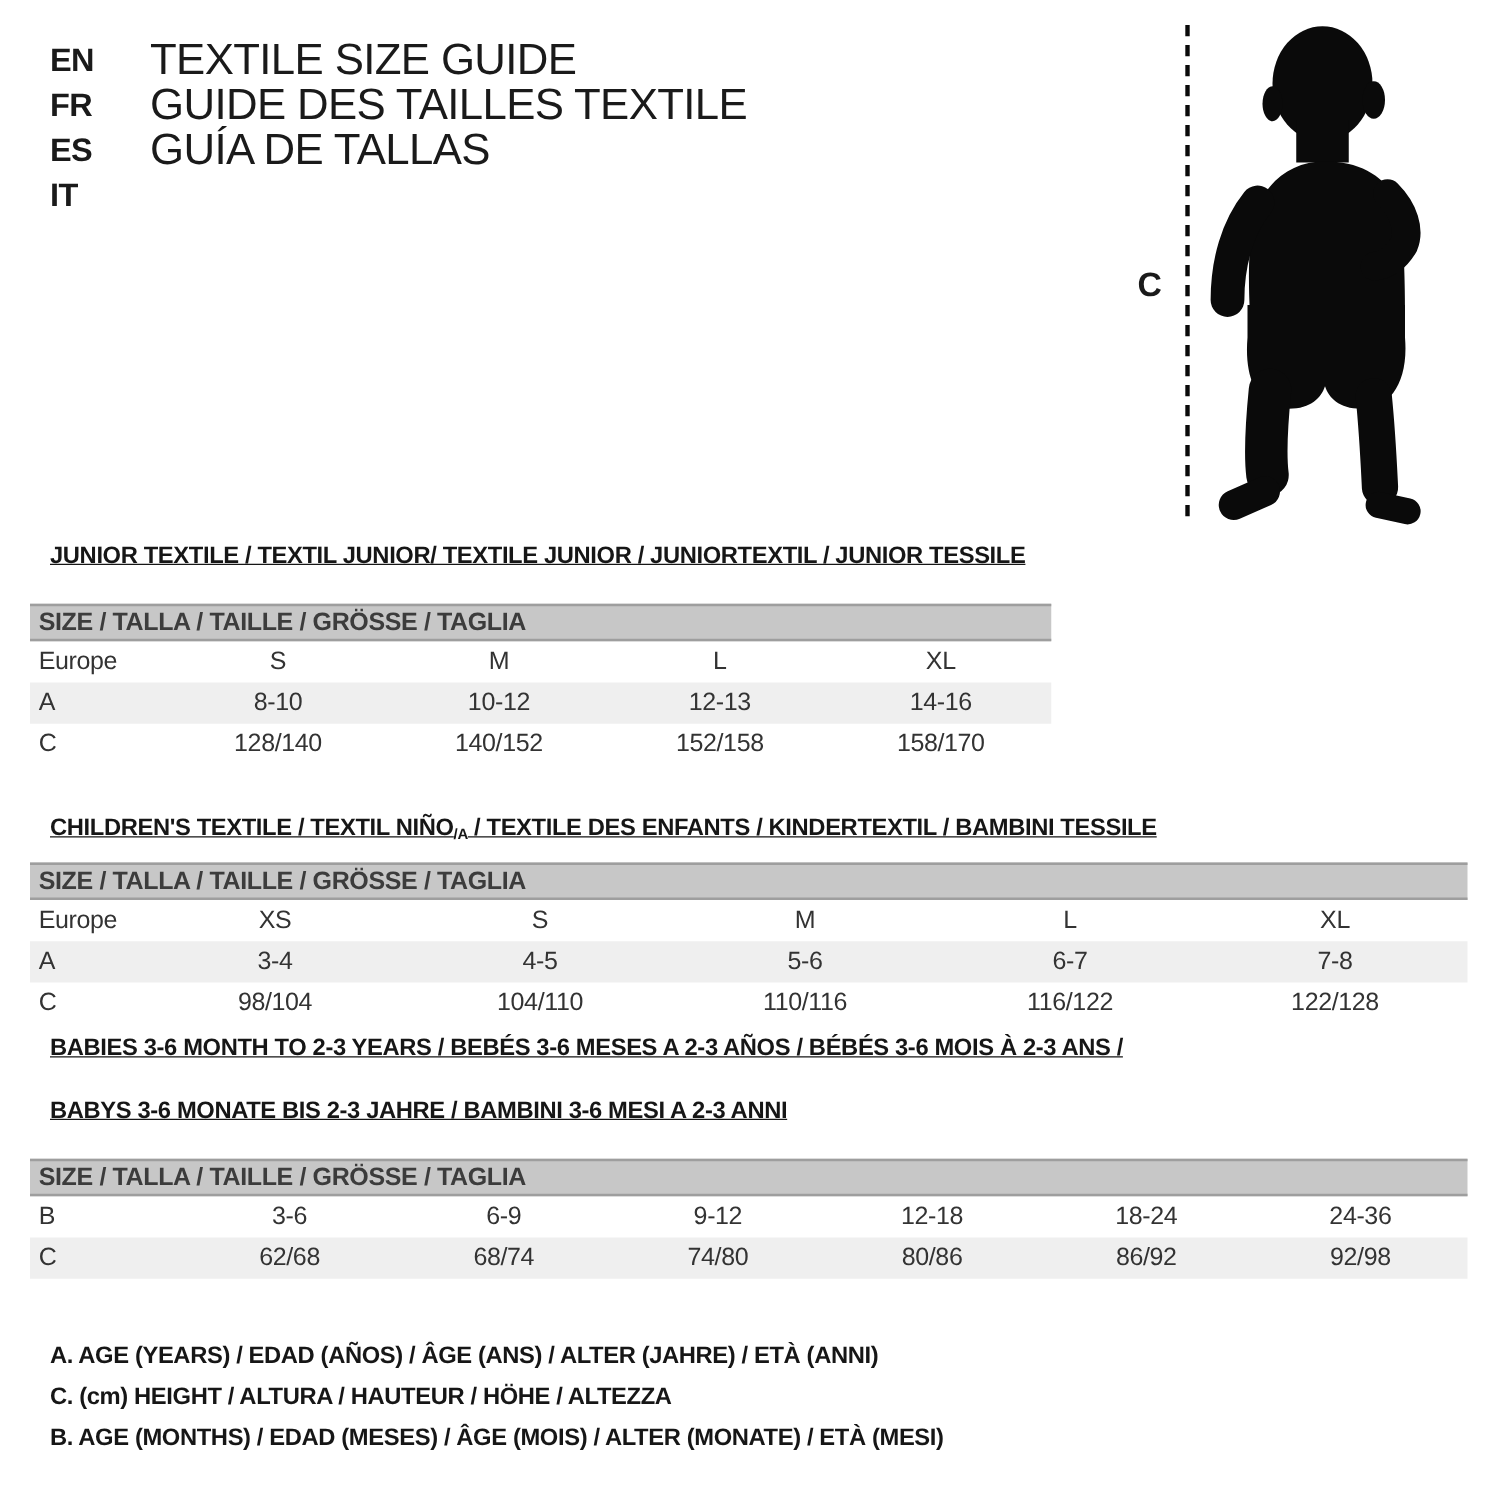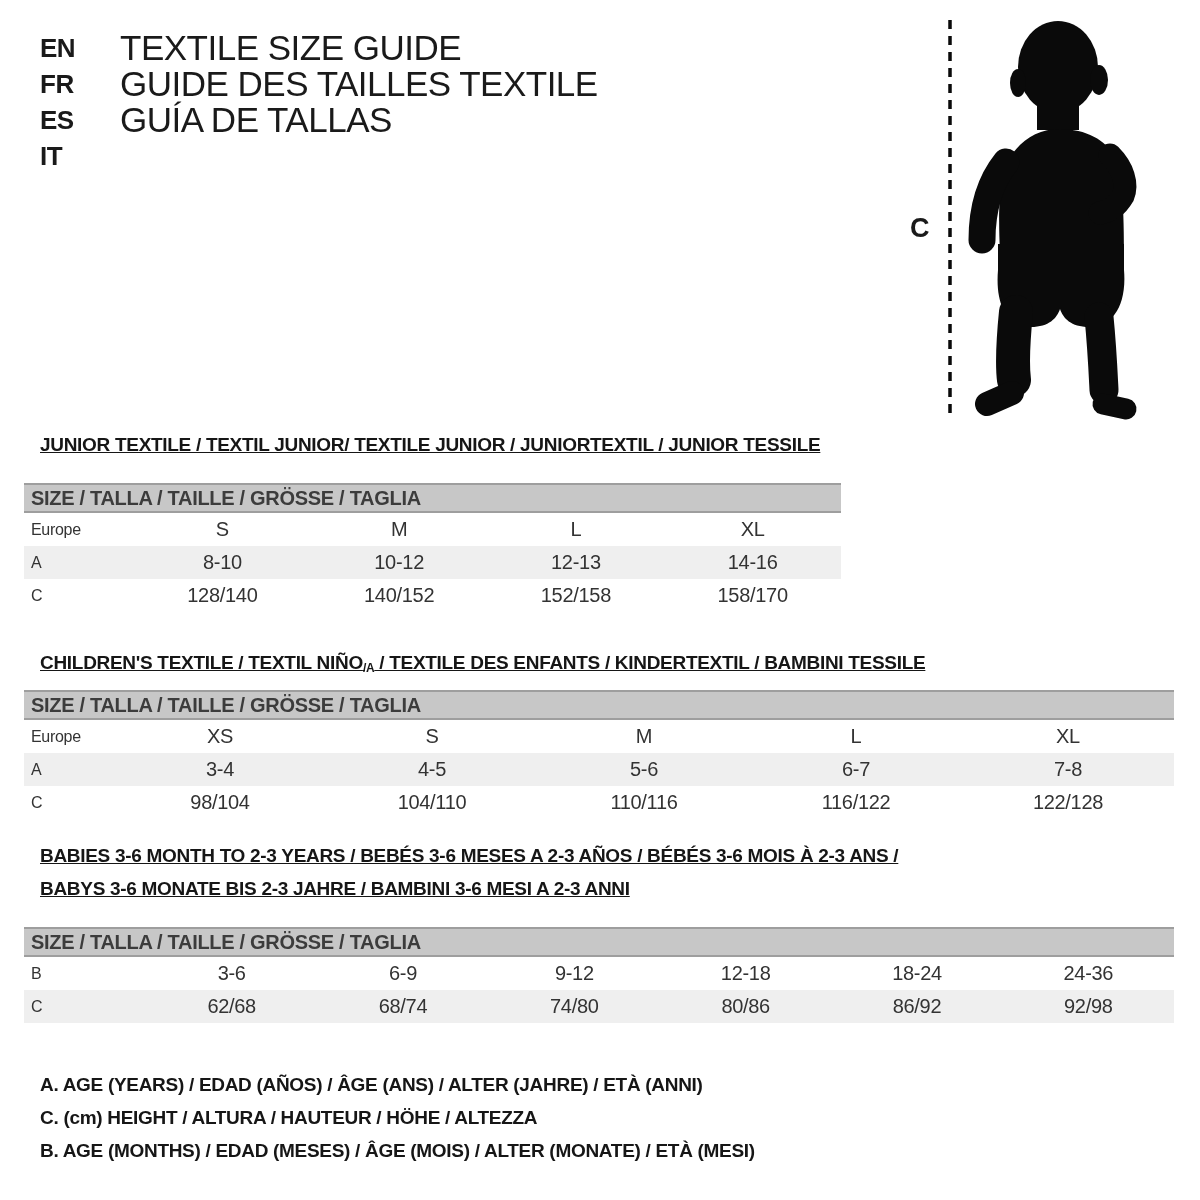--- a/index.html
+++ b/index.html
@@ -30,21 +30,21 @@
   .tbar{
     height:26px;line-height:26px;
     background:#c7c7c7;
     border-top:2px solid #9e9e9e;border-bottom:2px solid #9e9e9e;
     padding-left:7px;
     font-size:20px;font-weight:bold;letter-spacing:-0.3px;color:#3c3c3c;
     white-space:nowrap;
   }
   .trow{display:grid;height:33px;align-items:center;}
   .trow.shaded{background:#efefef;}
-  .tlabel{padding-left:7px;font-size:16px;letter-spacing:-0.3px;color:#333;}
+  .tlabel{padding-left:7px;font-size:20px;letter-spacing:-0.3px;color:#333;}
   .tcell{text-align:center;font-size:20px;letter-spacing:-0.3px;color:#333;}
   
   .footnotes{position:absolute;left:40px;top:1068px;}
   .footnote-line{line-height:33px;font-size:19px;font-weight:bold;letter-spacing:-0.3px;white-space:nowrap;color:#161616;}
 </style>
 </head>
 <body>
 
 <div id="page">
 
@@ -149,21 +149,21 @@
       <div class="trow" style="grid-template-columns: 90px repeat(5, 1fr);">
         <div class="tlabel">C</div>
         <div class="tcell">98/104</div>
         <div class="tcell">104/110</div>
         <div class="tcell">110/116</div>
         <div class="tcell">116/122</div>
         <div class="tcell">122/128</div>
       </div>
     </div>
 
-  <div class="section-title" style="top:845px">BABIES 3-6 MONTH TO 2-3 YEARS / BEBÉS 3-6 MESES A 2-3 AÑOS / BÉBÉS 3-6 MOIS À 2-3 ANS /</div>
+  <div class="section-title" style="top:828px">BABIES 3-6 MONTH TO 2-3 YEARS / BEBÉS 3-6 MESES A 2-3 AÑOS / BÉBÉS 3-6 MOIS À 2-3 ANS /</div>
   <div class="section-title" style="top:878px">BABYS 3-6 MONATE BIS 2-3 JAHRE / BAMBINI 3-6 MESI A 2-3 ANNI</div>
   <div class="size-table" style="top:927px;width:1150px">
     <div class="tbar">SIZE / TALLA / TAILLE / GRÖSSE / TAGLIA</div>
   <div class="trow" style="grid-template-columns: 122px repeat(6, 1fr);">
         <div class="tlabel">B</div>
         <div class="tcell">3-6</div>
         <div class="tcell">6-9</div>
         <div class="tcell">9-12</div>
         <div class="tcell">12-18</div>
         <div class="tcell">18-24</div>

